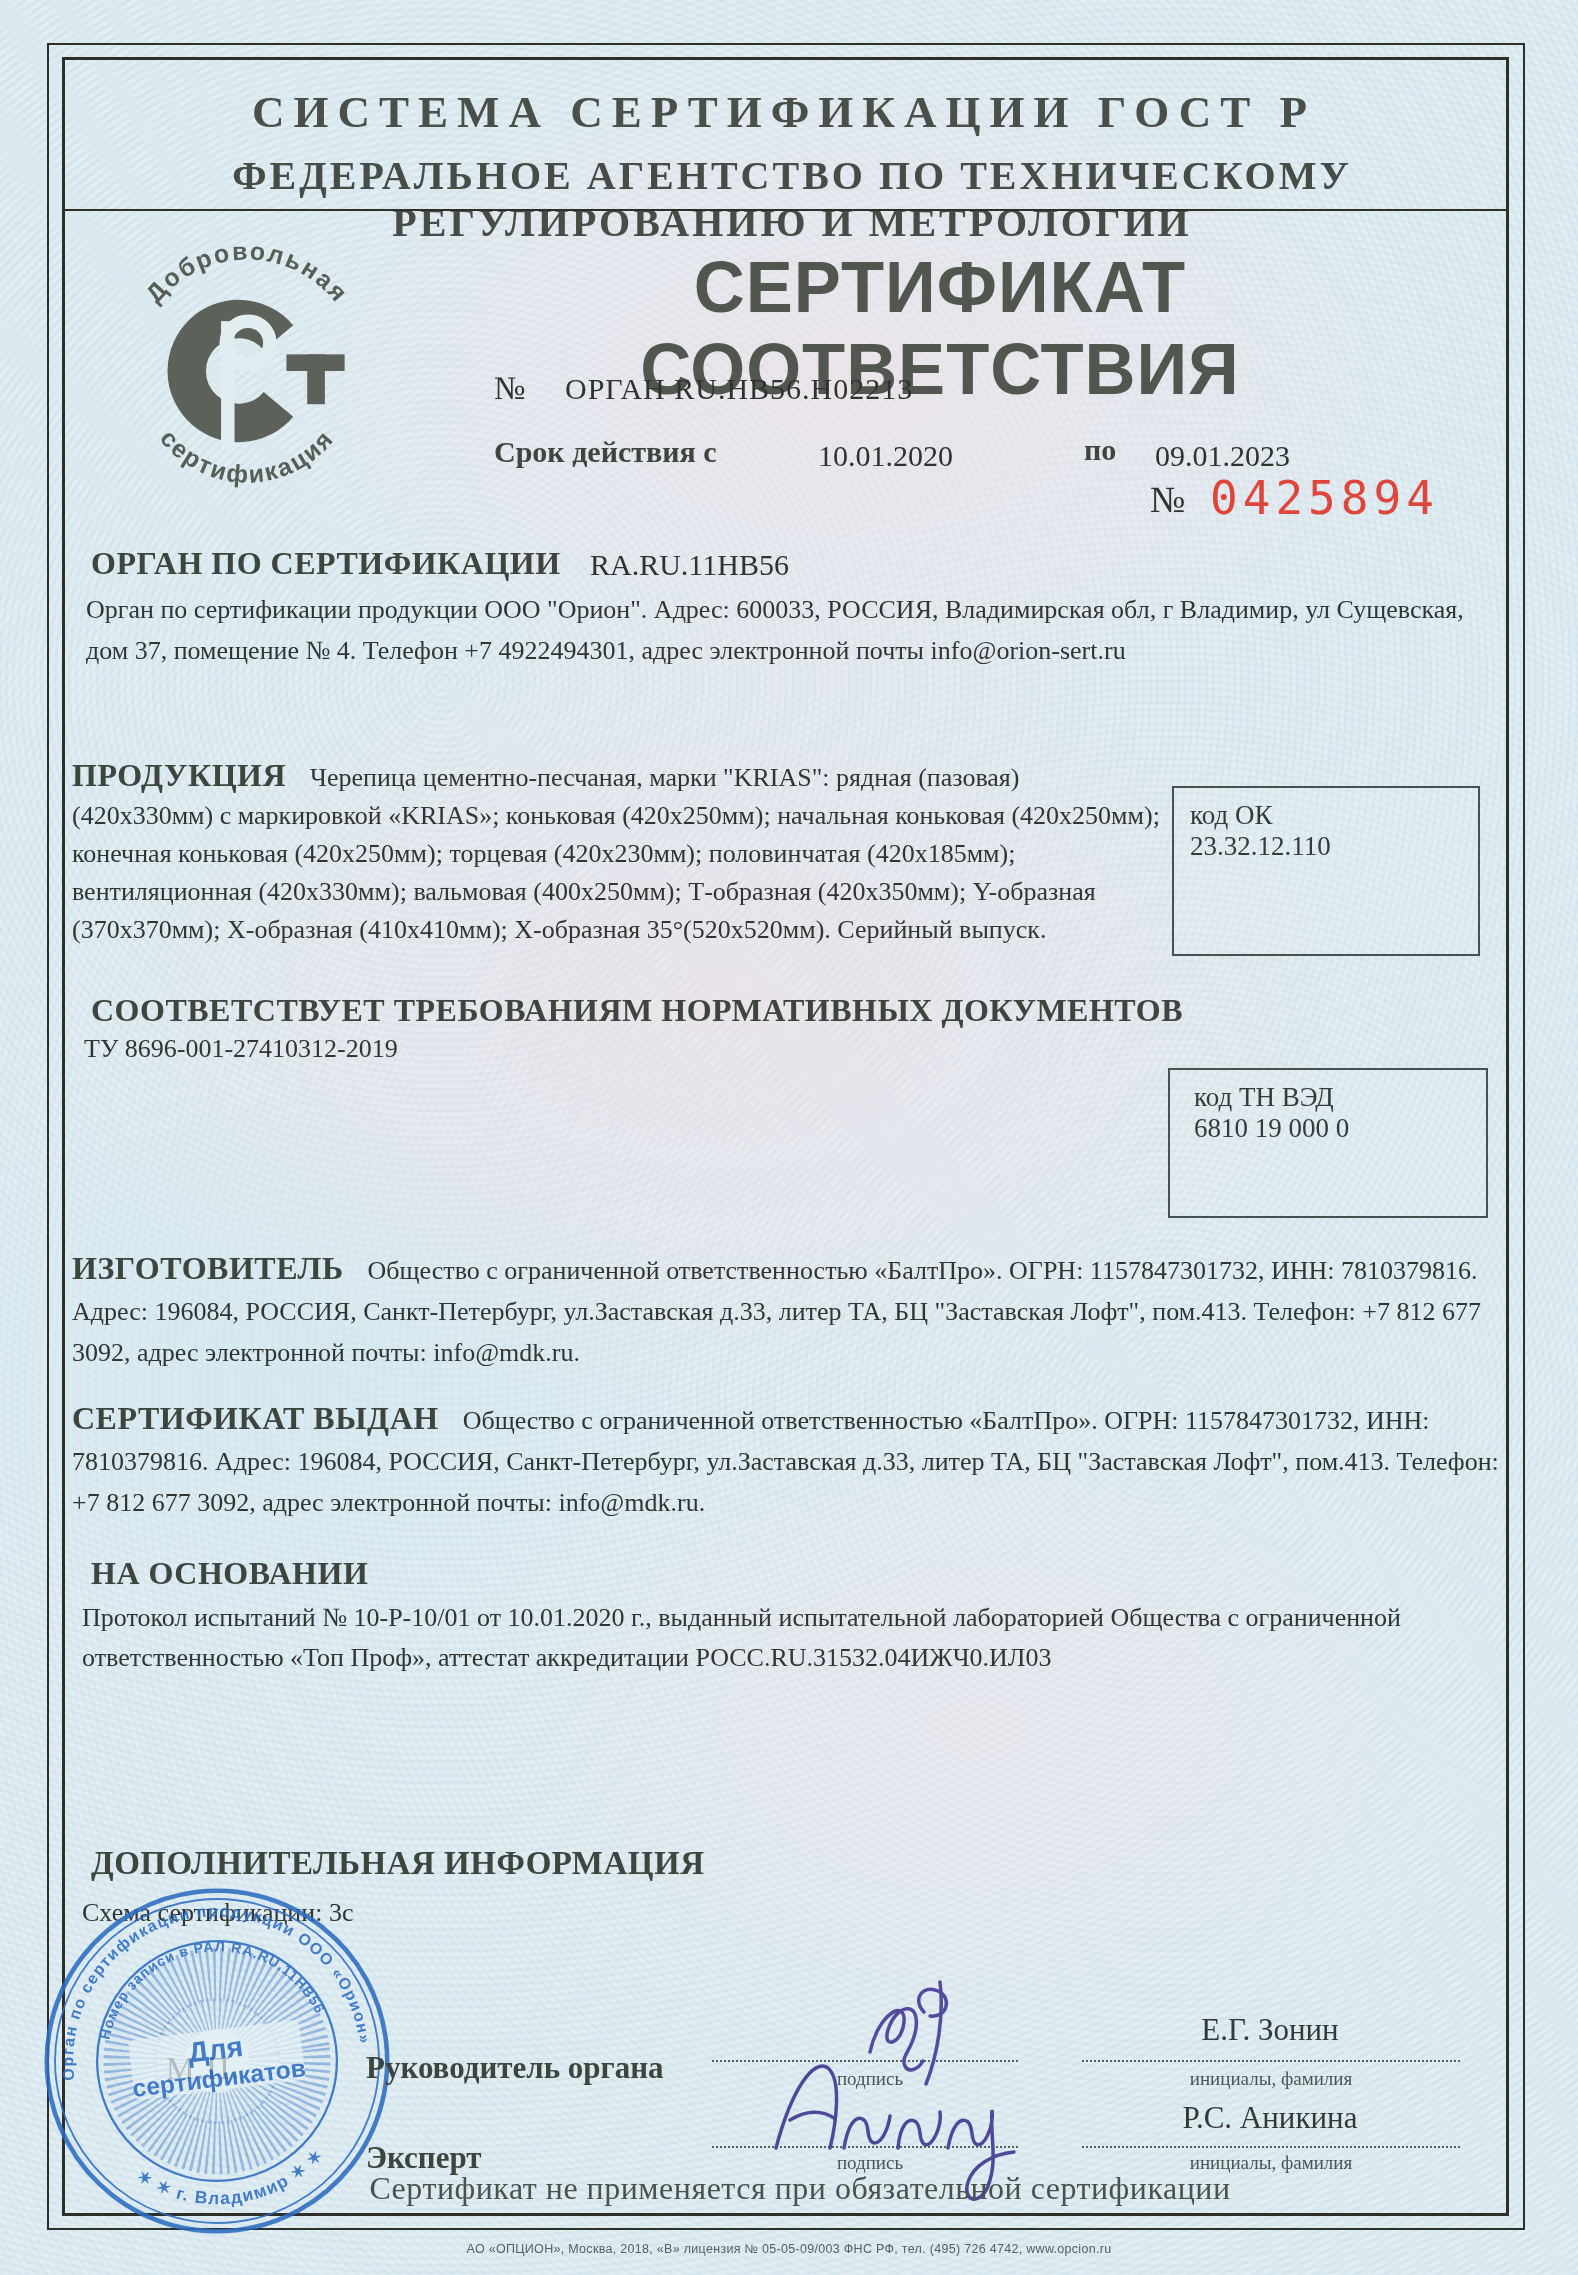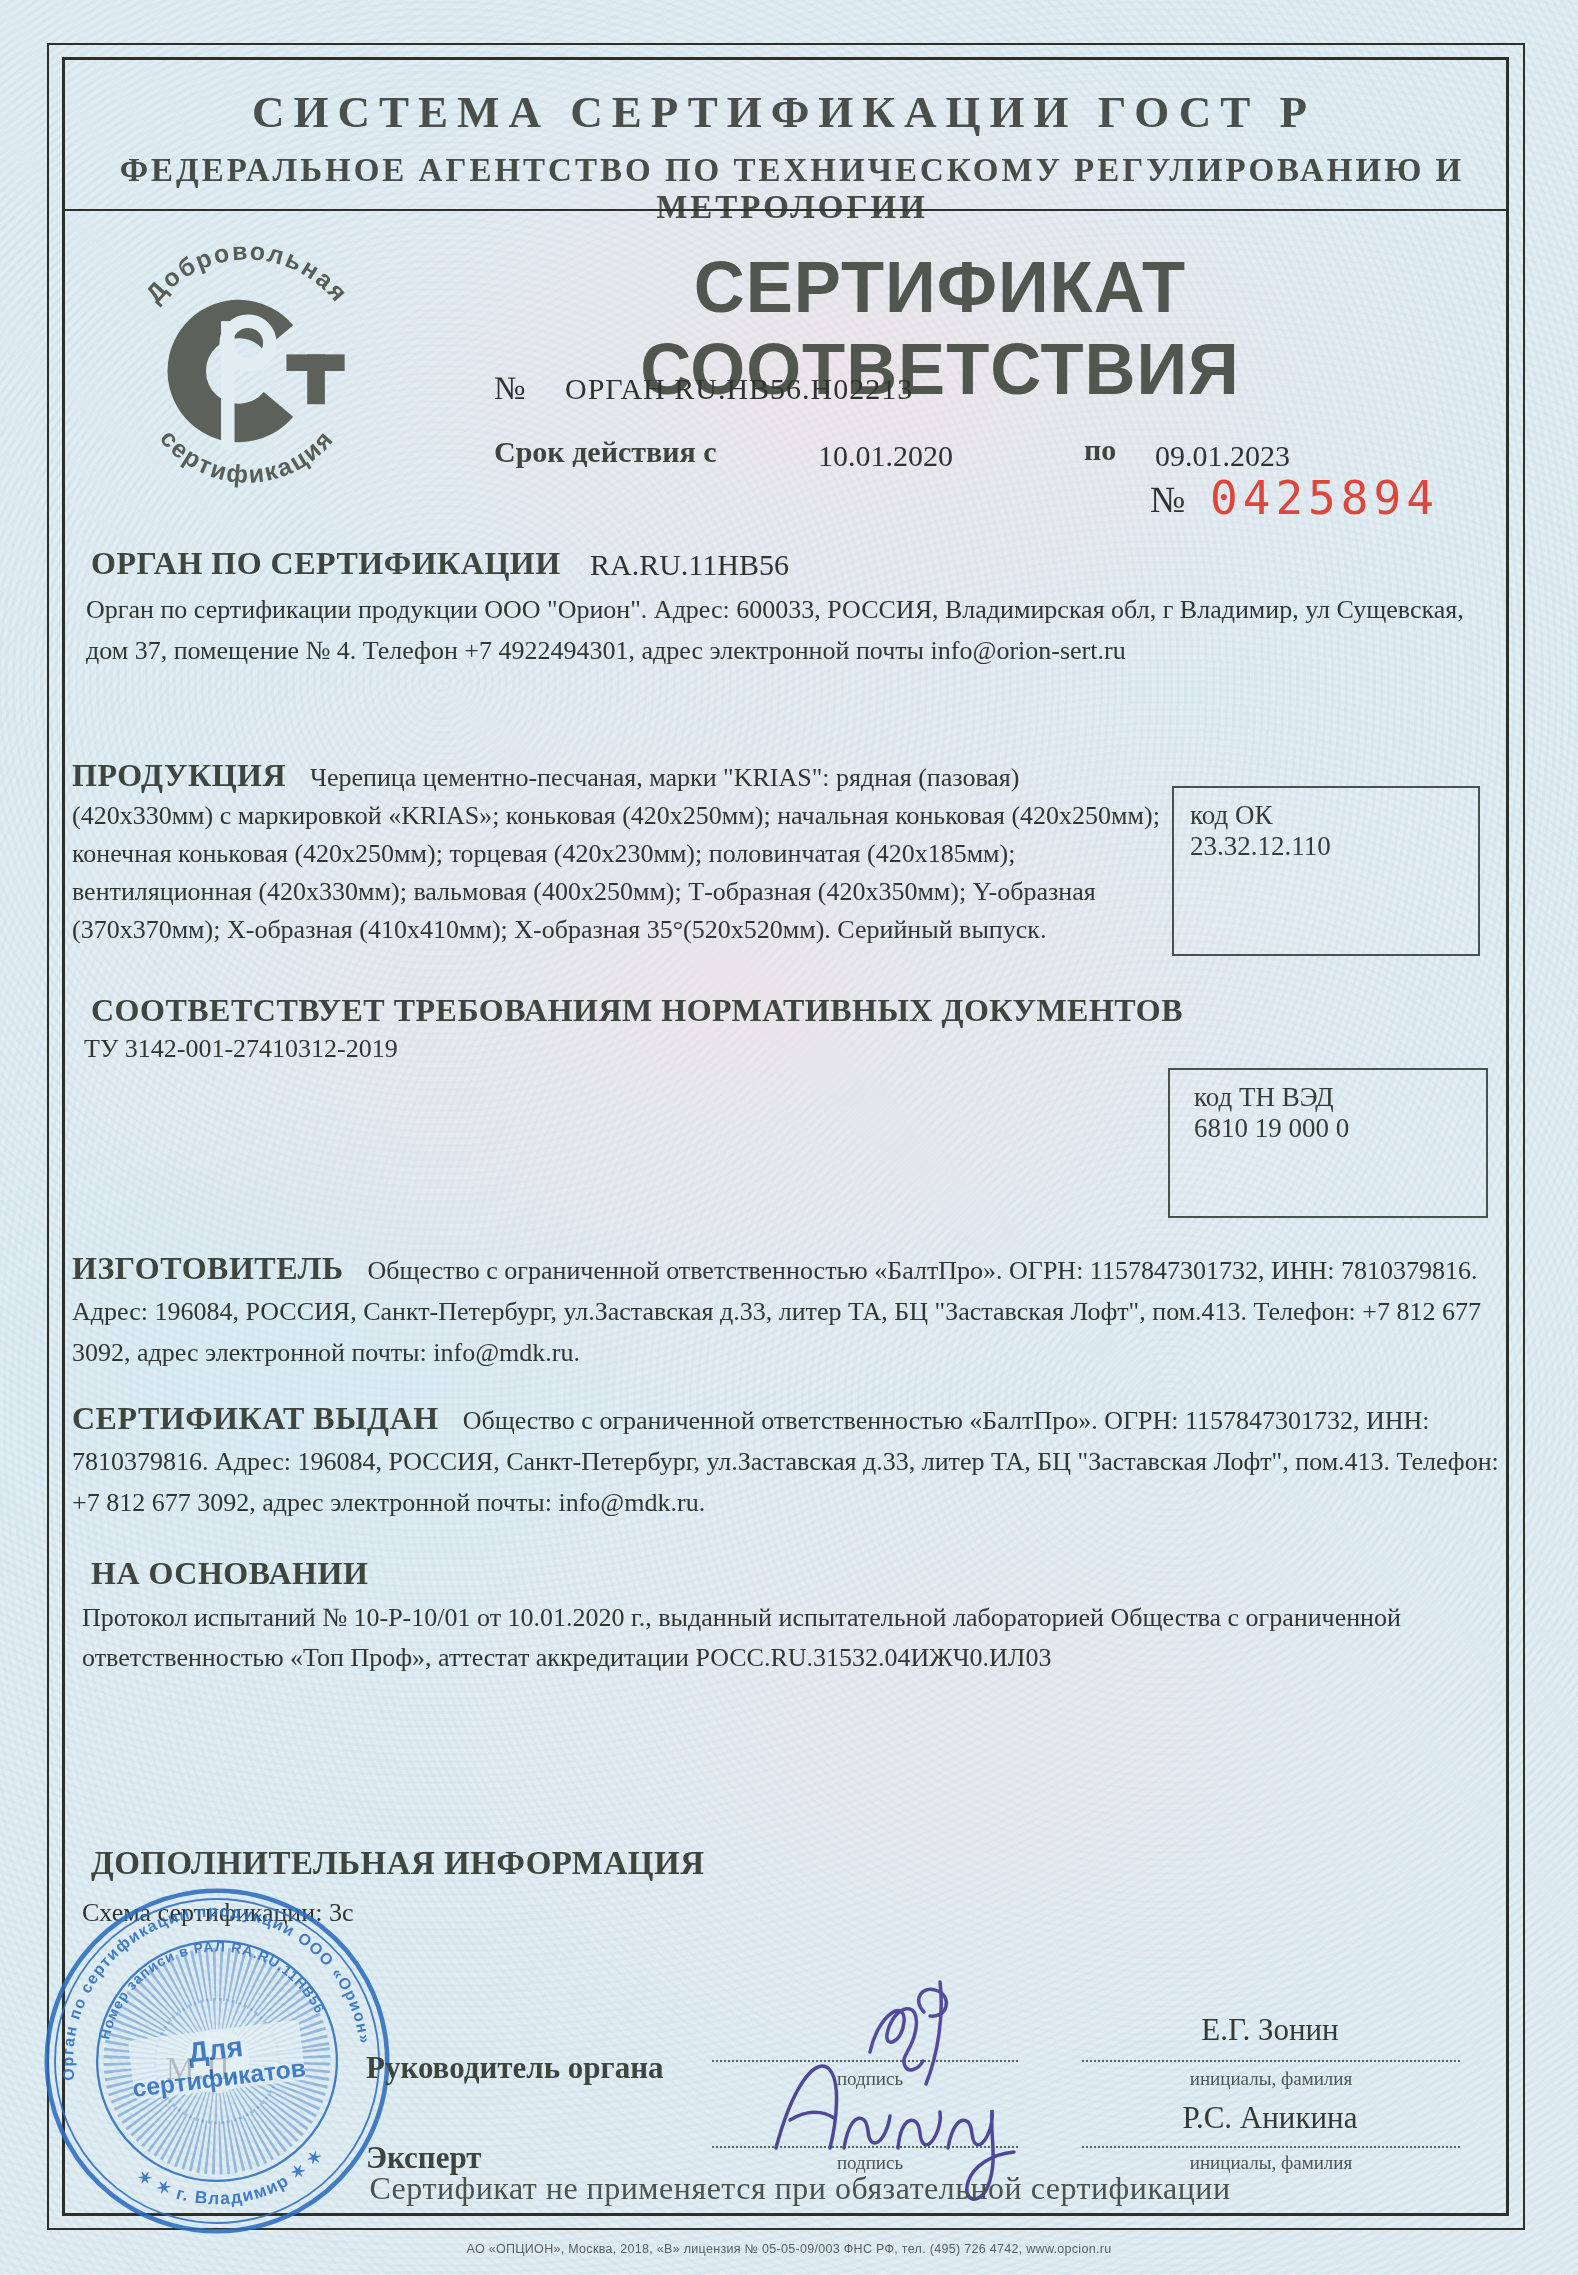--- a/index.html
+++ b/index.html
@@ -14,21 +14,21 @@
       radial-gradient(820px 520px at 62% 76%, rgba(245,224,229,.38), rgba(245,224,229,0) 66%),
       radial-gradient(600px 400px at 18% 60%, rgba(210,232,240,.6), rgba(210,232,240,0) 70%),
       repeating-radial-gradient(circle at 28% 30%, rgba(160,202,220,.13) 0 3px, rgba(255,255,255,0) 3px 7px),
       repeating-radial-gradient(circle at 74% 62%, rgba(160,202,220,.11) 0 3px, rgba(255,255,255,0) 3px 7px);
   }
   .a{position:absolute;}
   .frame-outer{position:absolute;top:43px;left:47px;right:53px;bottom:45px;border:2px solid #2f2f29;}
   .frame-inner{position:absolute;top:57px;left:62px;right:69px;bottom:59px;border:3px solid #2f2f29;}
   .header-rule{position:absolute;top:209px;left:62px;right:69px;border-top:2px solid #2f2f29;}
   .sys-title{top:86px;left:70px;right:80px;text-align:center;font-weight:bold;font-size:45px;letter-spacing:9px;color:#4a4f49;}
-  .agency{top:152px;left:62px;right:56px;text-align:center;font-weight:bold;font-size:33px;letter-spacing:3px;color:#474c47;}
+  .agency{top:152px;left:62px;right:56px;text-align:center;font-weight:bold;font-size:40px;letter-spacing:3px;color:#474c47;}
   .doc-title{top:246px;left:400px;width:1080px;text-align:center;font-family:"Liberation Sans",sans-serif;font-weight:700;font-size:72px;letter-spacing:1px;color:#51564f;transform:scaleX(.98);transform-origin:center;}
   .serif30{font-size:30px;}
   .b{font-weight:bold;}
   .sec-h{font-weight:bold;font-size:32px;color:#3e443e;letter-spacing:.5px;margin-left:19px;}
   .run-h{font-weight:bold;font-size:32px;color:#3e443e;letter-spacing:.5px;margin-right:24px;}
   .body-t{font-size:26px;color:#303531;}
   .lh38{line-height:38px;} .lh40{line-height:40px;} .lh41{line-height:41px;}
   .code-box{border:2px solid #47514f;color:#343b38;background:rgba(255,255,255,.06);}
   .code-box .lbl{font-size:27px;} .code-box .val{font-size:27px;}
   .red-num{font-family:"DejaVu Sans Mono",monospace;font-size:46px;letter-spacing:5px;color:#de463c;}
@@ -89,21 +89,21 @@
 
   <div class="a body-t lh38" style="left:72px;top:756px;width:1088px;">
     <span class="run-h">ПРОДУКЦИЯ</span><span>Черепица цементно-песчаная, марки "KRIAS": рядная (пазовая) (420х330мм) с маркировкой «KRIAS»; коньковая (420х250мм); начальная коньковая (420х250мм); конечная коньковая (420х250мм); торцевая (420х230мм); половинчатая (420х185мм); вентиляционная (420х330мм); вальмовая (400х250мм); Т-образная (420х350мм); Y-образная (370х370мм); Х-образная (410х410мм); Х-образная 35°(520х520мм). Серийный выпуск.</span>
   </div>
   <div class="a code-box" style="left:1172px;top:786px;width:288px;height:142px;padding:12px 0 12px 16px;">
     <div class="lbl">код ОК</div>
     <div class="val">23.32.12.110</div>
   </div>
 
   <div class="a sec-h" style="left:72px;top:992px;">СООТВЕТСТВУЕТ ТРЕБОВАНИЯМ НОРМАТИВНЫХ ДОКУМЕНТОВ</div>
-  <div class="a body-t" style="left:84px;top:1034px;">ТУ 3142-001-27410312-2019</div>
+  <div class="a body-t" style="left:84px;top:1034px;">ТУ 8696-001-27410312-2019</div>
   <div class="a code-box" style="left:1168px;top:1020px;width:292px;height:122px;padding:12px 0 12px 24px;margin-top:48px;">
     <div class="lbl">код ТН ВЭД</div>
     <div class="val">6810 19 000 0</div>
   </div>
 
   <div class="a body-t lh41" style="left:72px;top:1248px;width:1434px;">
     <span class="run-h">ИЗГОТОВИТЕЛЬ</span><span>Общество с ограниченной ответственностью «БалтПро». ОГРН: 1157847301732, ИНН: 7810379816. Адрес: 196084, РОССИЯ, Санкт-Петербург, ул.Заставская д.33, литер ТА, БЦ "Заставская  Лофт", пом.413. Телефон: +7 812 677 3092, адрес электронной почты: info@mdk.ru.</span>
   </div>
 
   <div class="a body-t lh41" style="left:72px;top:1398px;width:1438px;">

